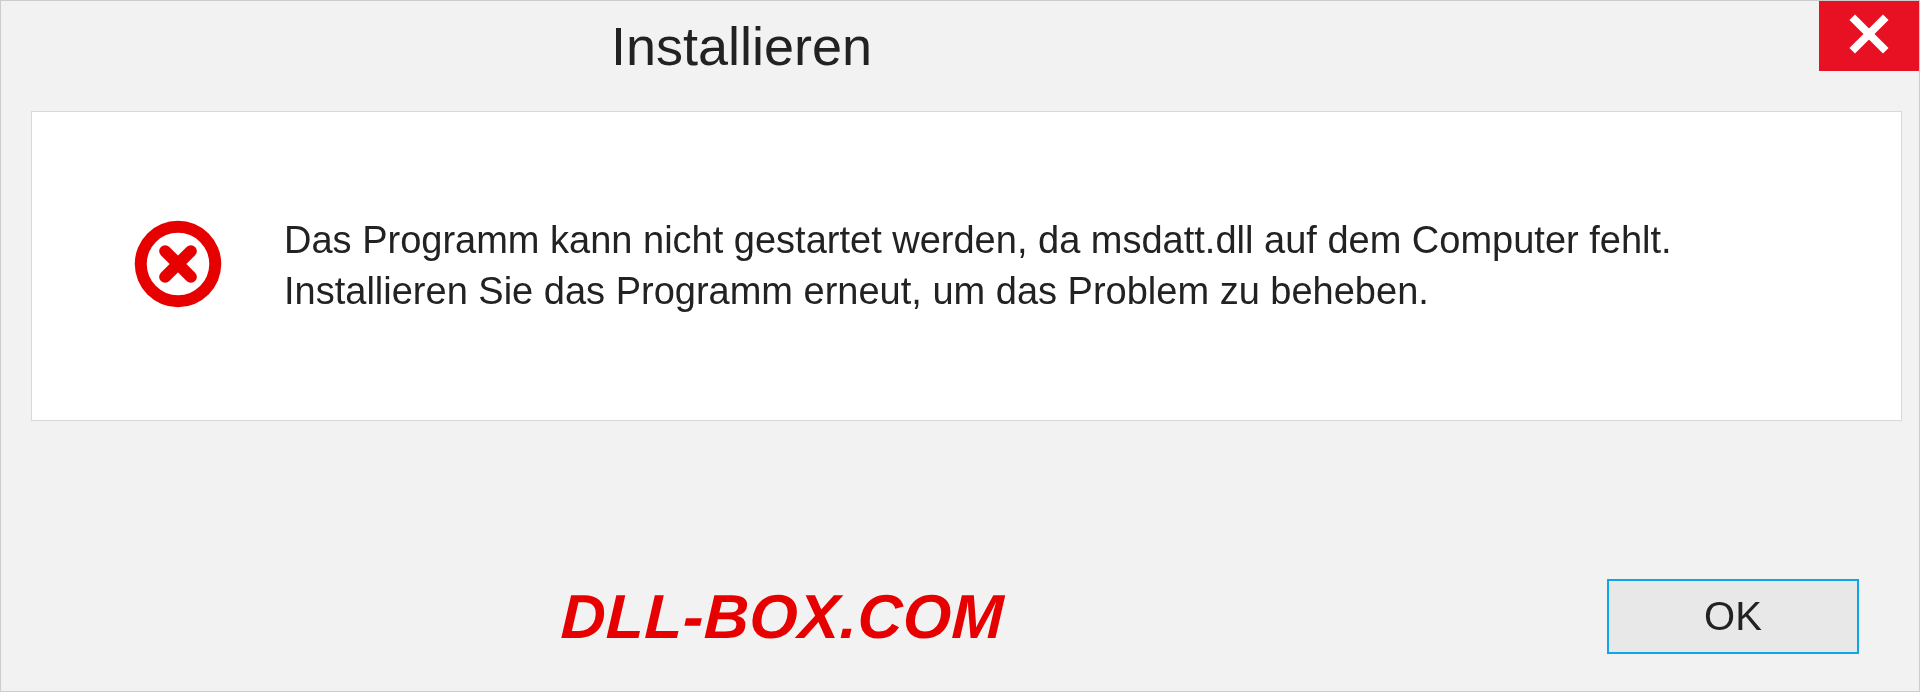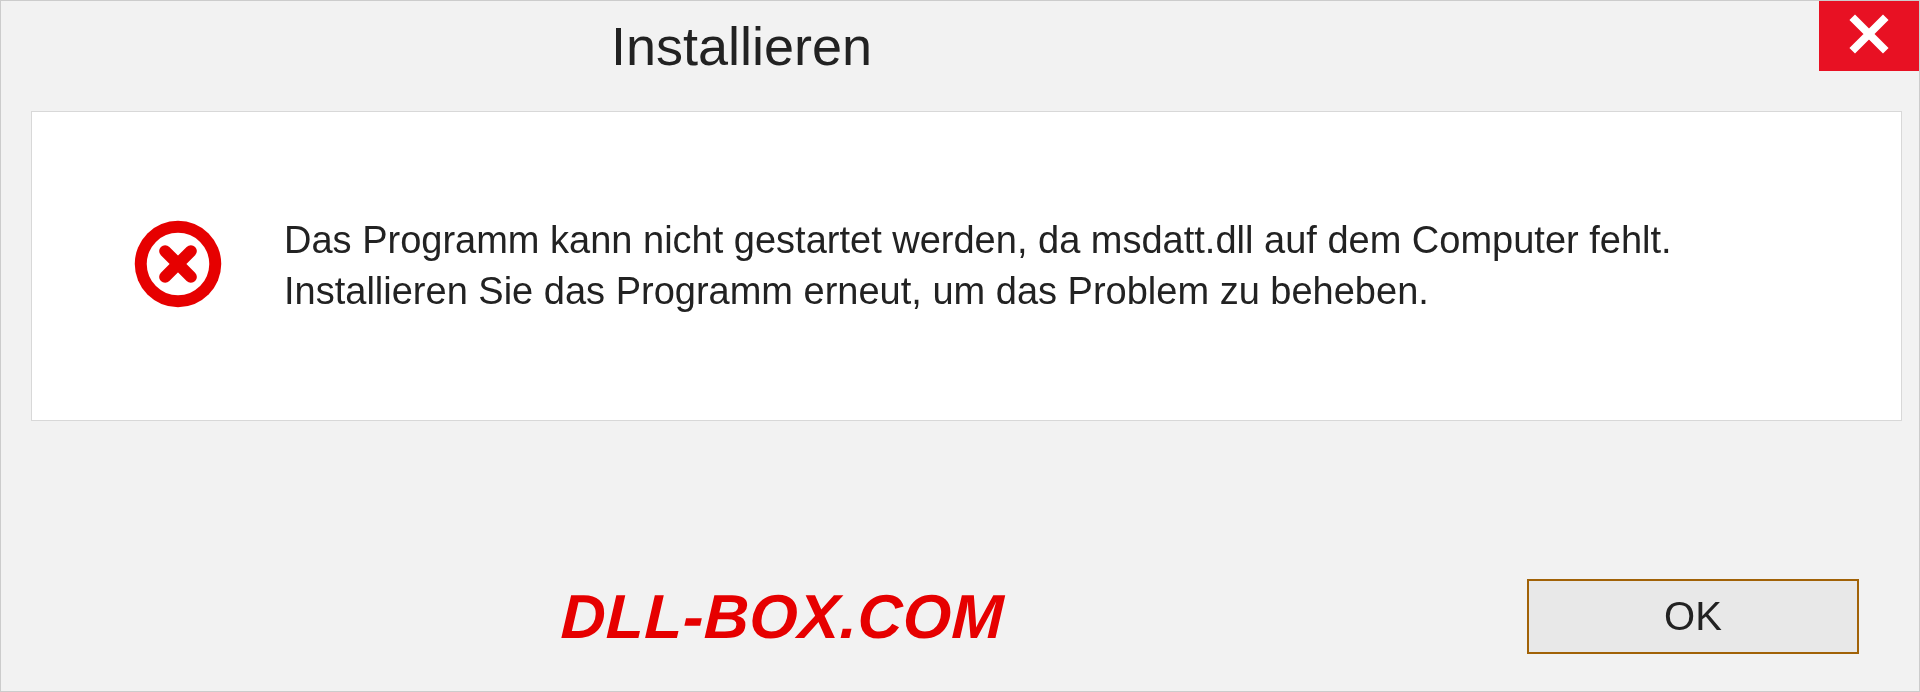--- a/index.html
+++ b/index.html
@@ -79,24 +79,24 @@
     }
     .watermark {
       font-size: 62px;
       font-weight: 900;
       color: #e60000;
       letter-spacing: 0.5px;
       font-style: italic;
       transform: skewX(-2deg);
     }
     .ok-btn {
-      width: 332px;
+      width: 252px;
       height: 75px;
       background: #e8e8e8;
-      border: 2px solid #a16207;
+      border: 2px solid #0ea5e9;
       font-size: 40px;
       color: #222;
       display: flex;
       align-items: center;
       justify-content: center;
       cursor: pointer;
     }
   </style>
 </head>
 <body>

